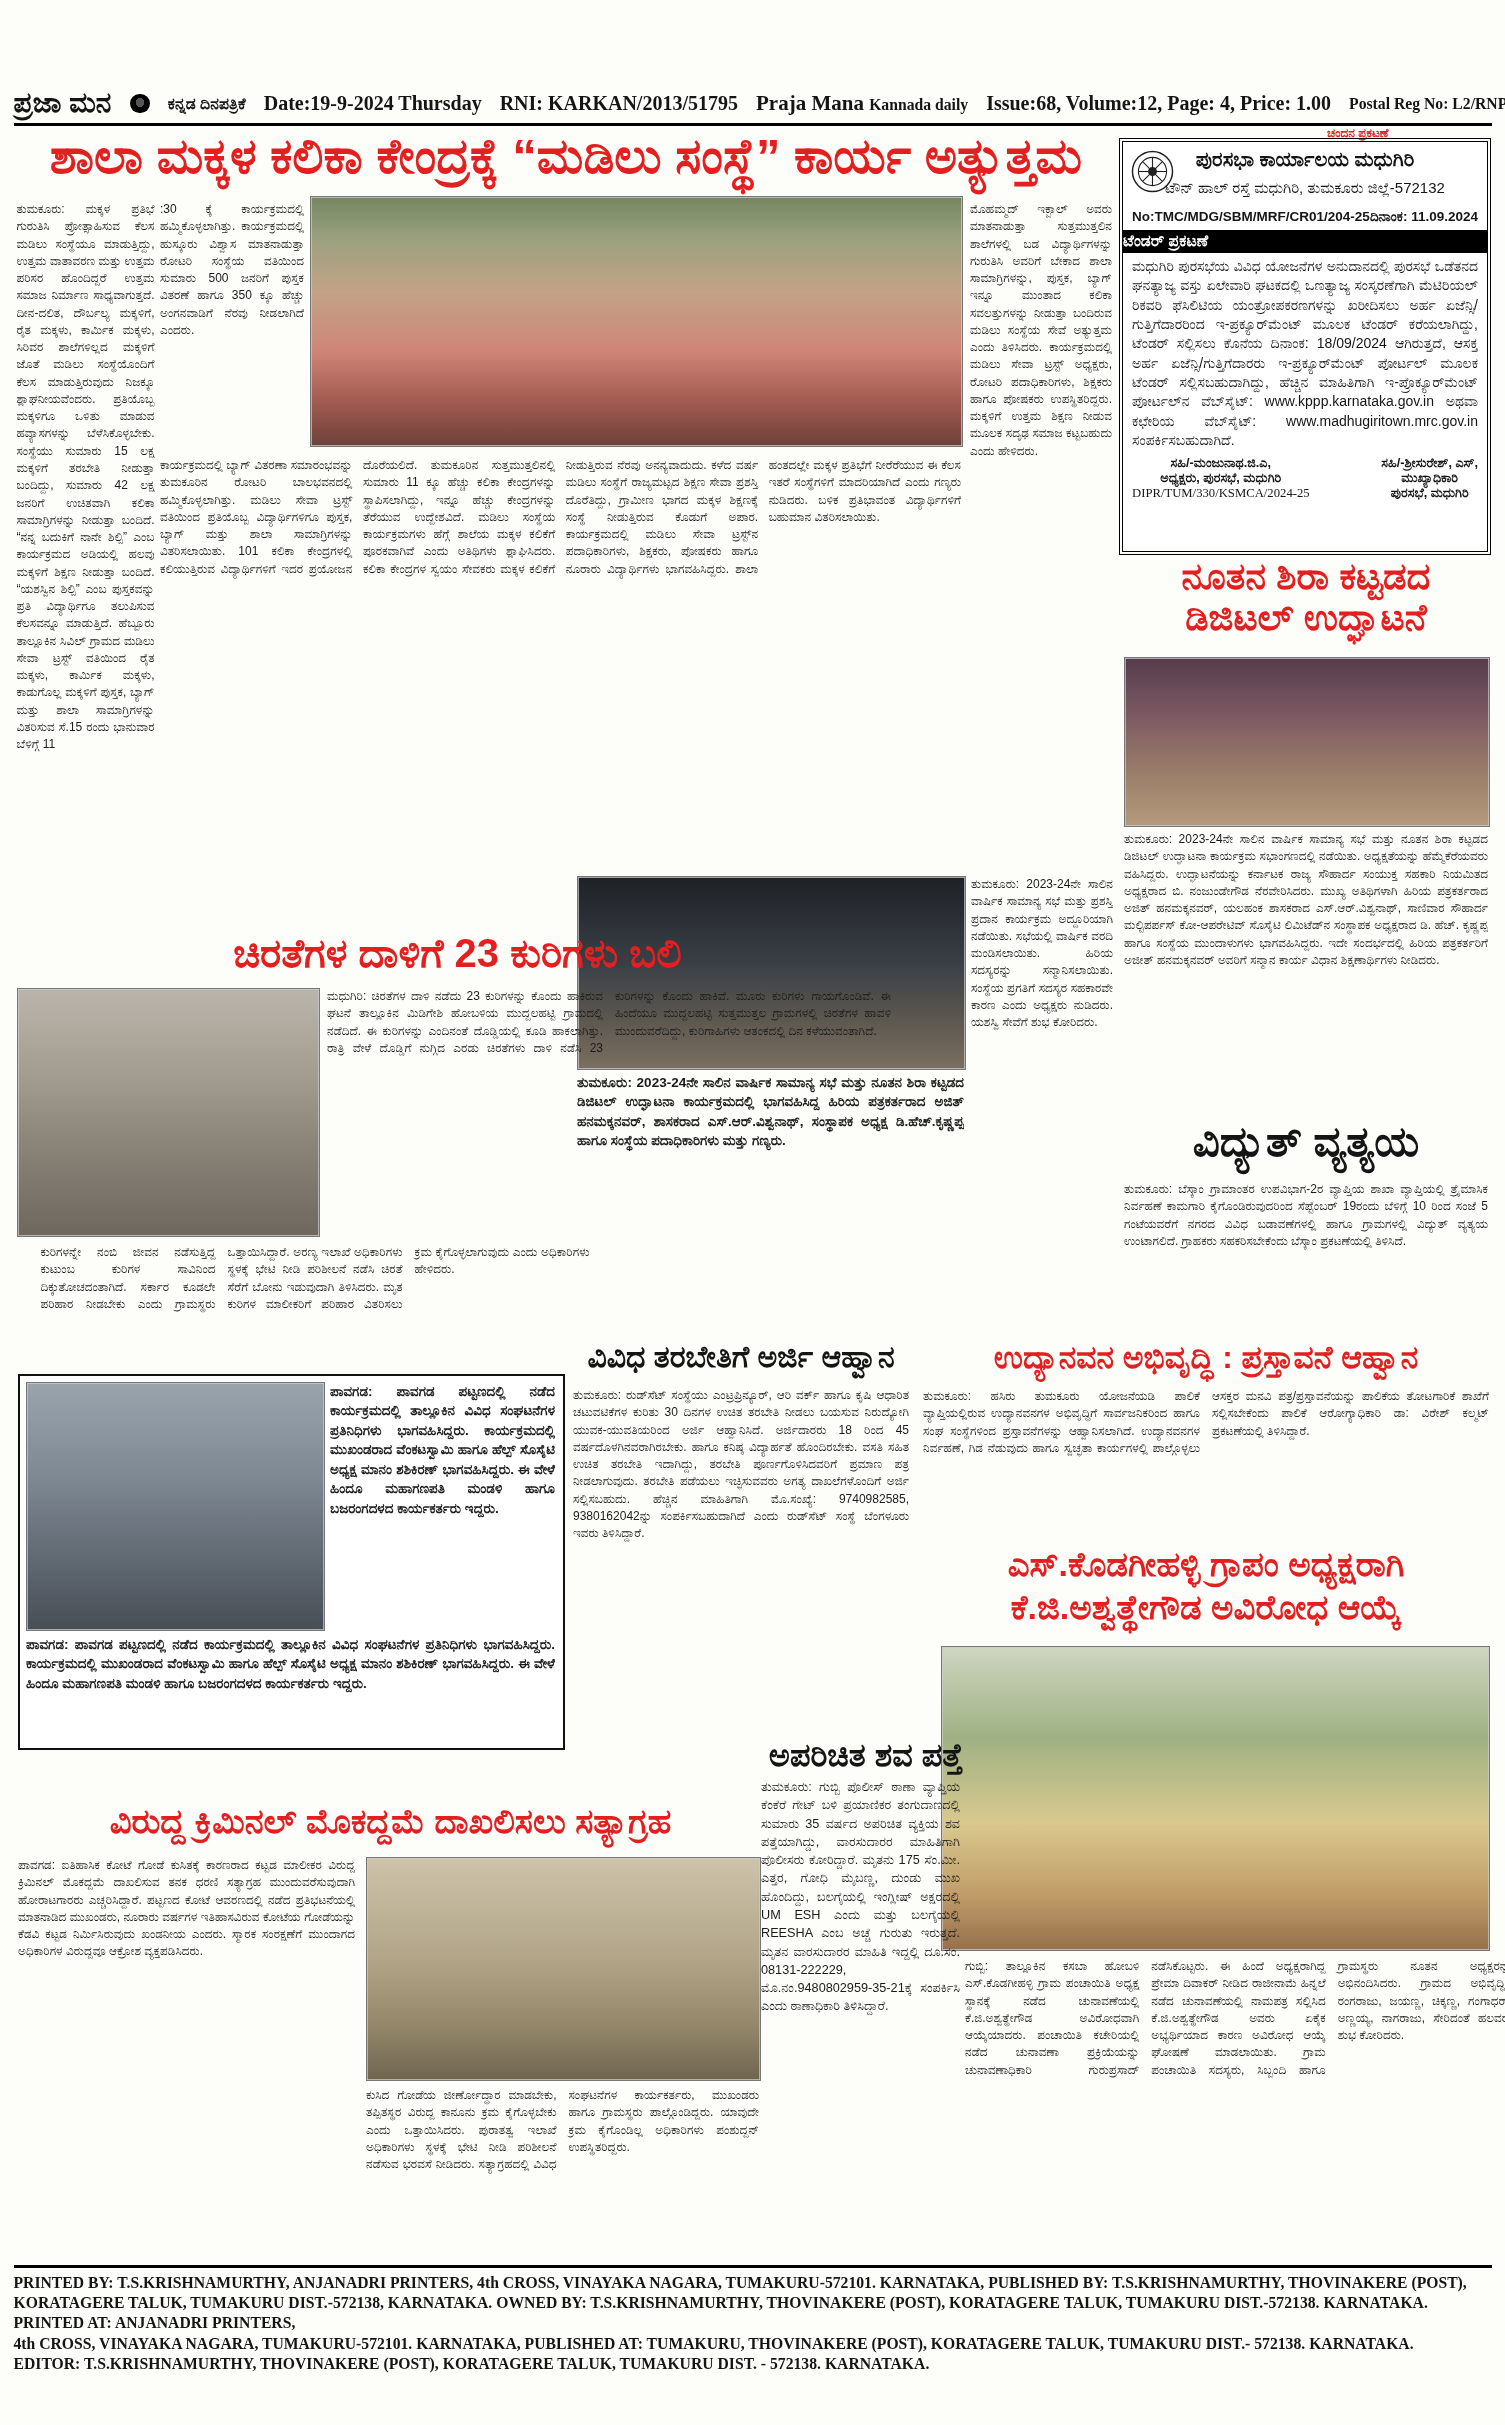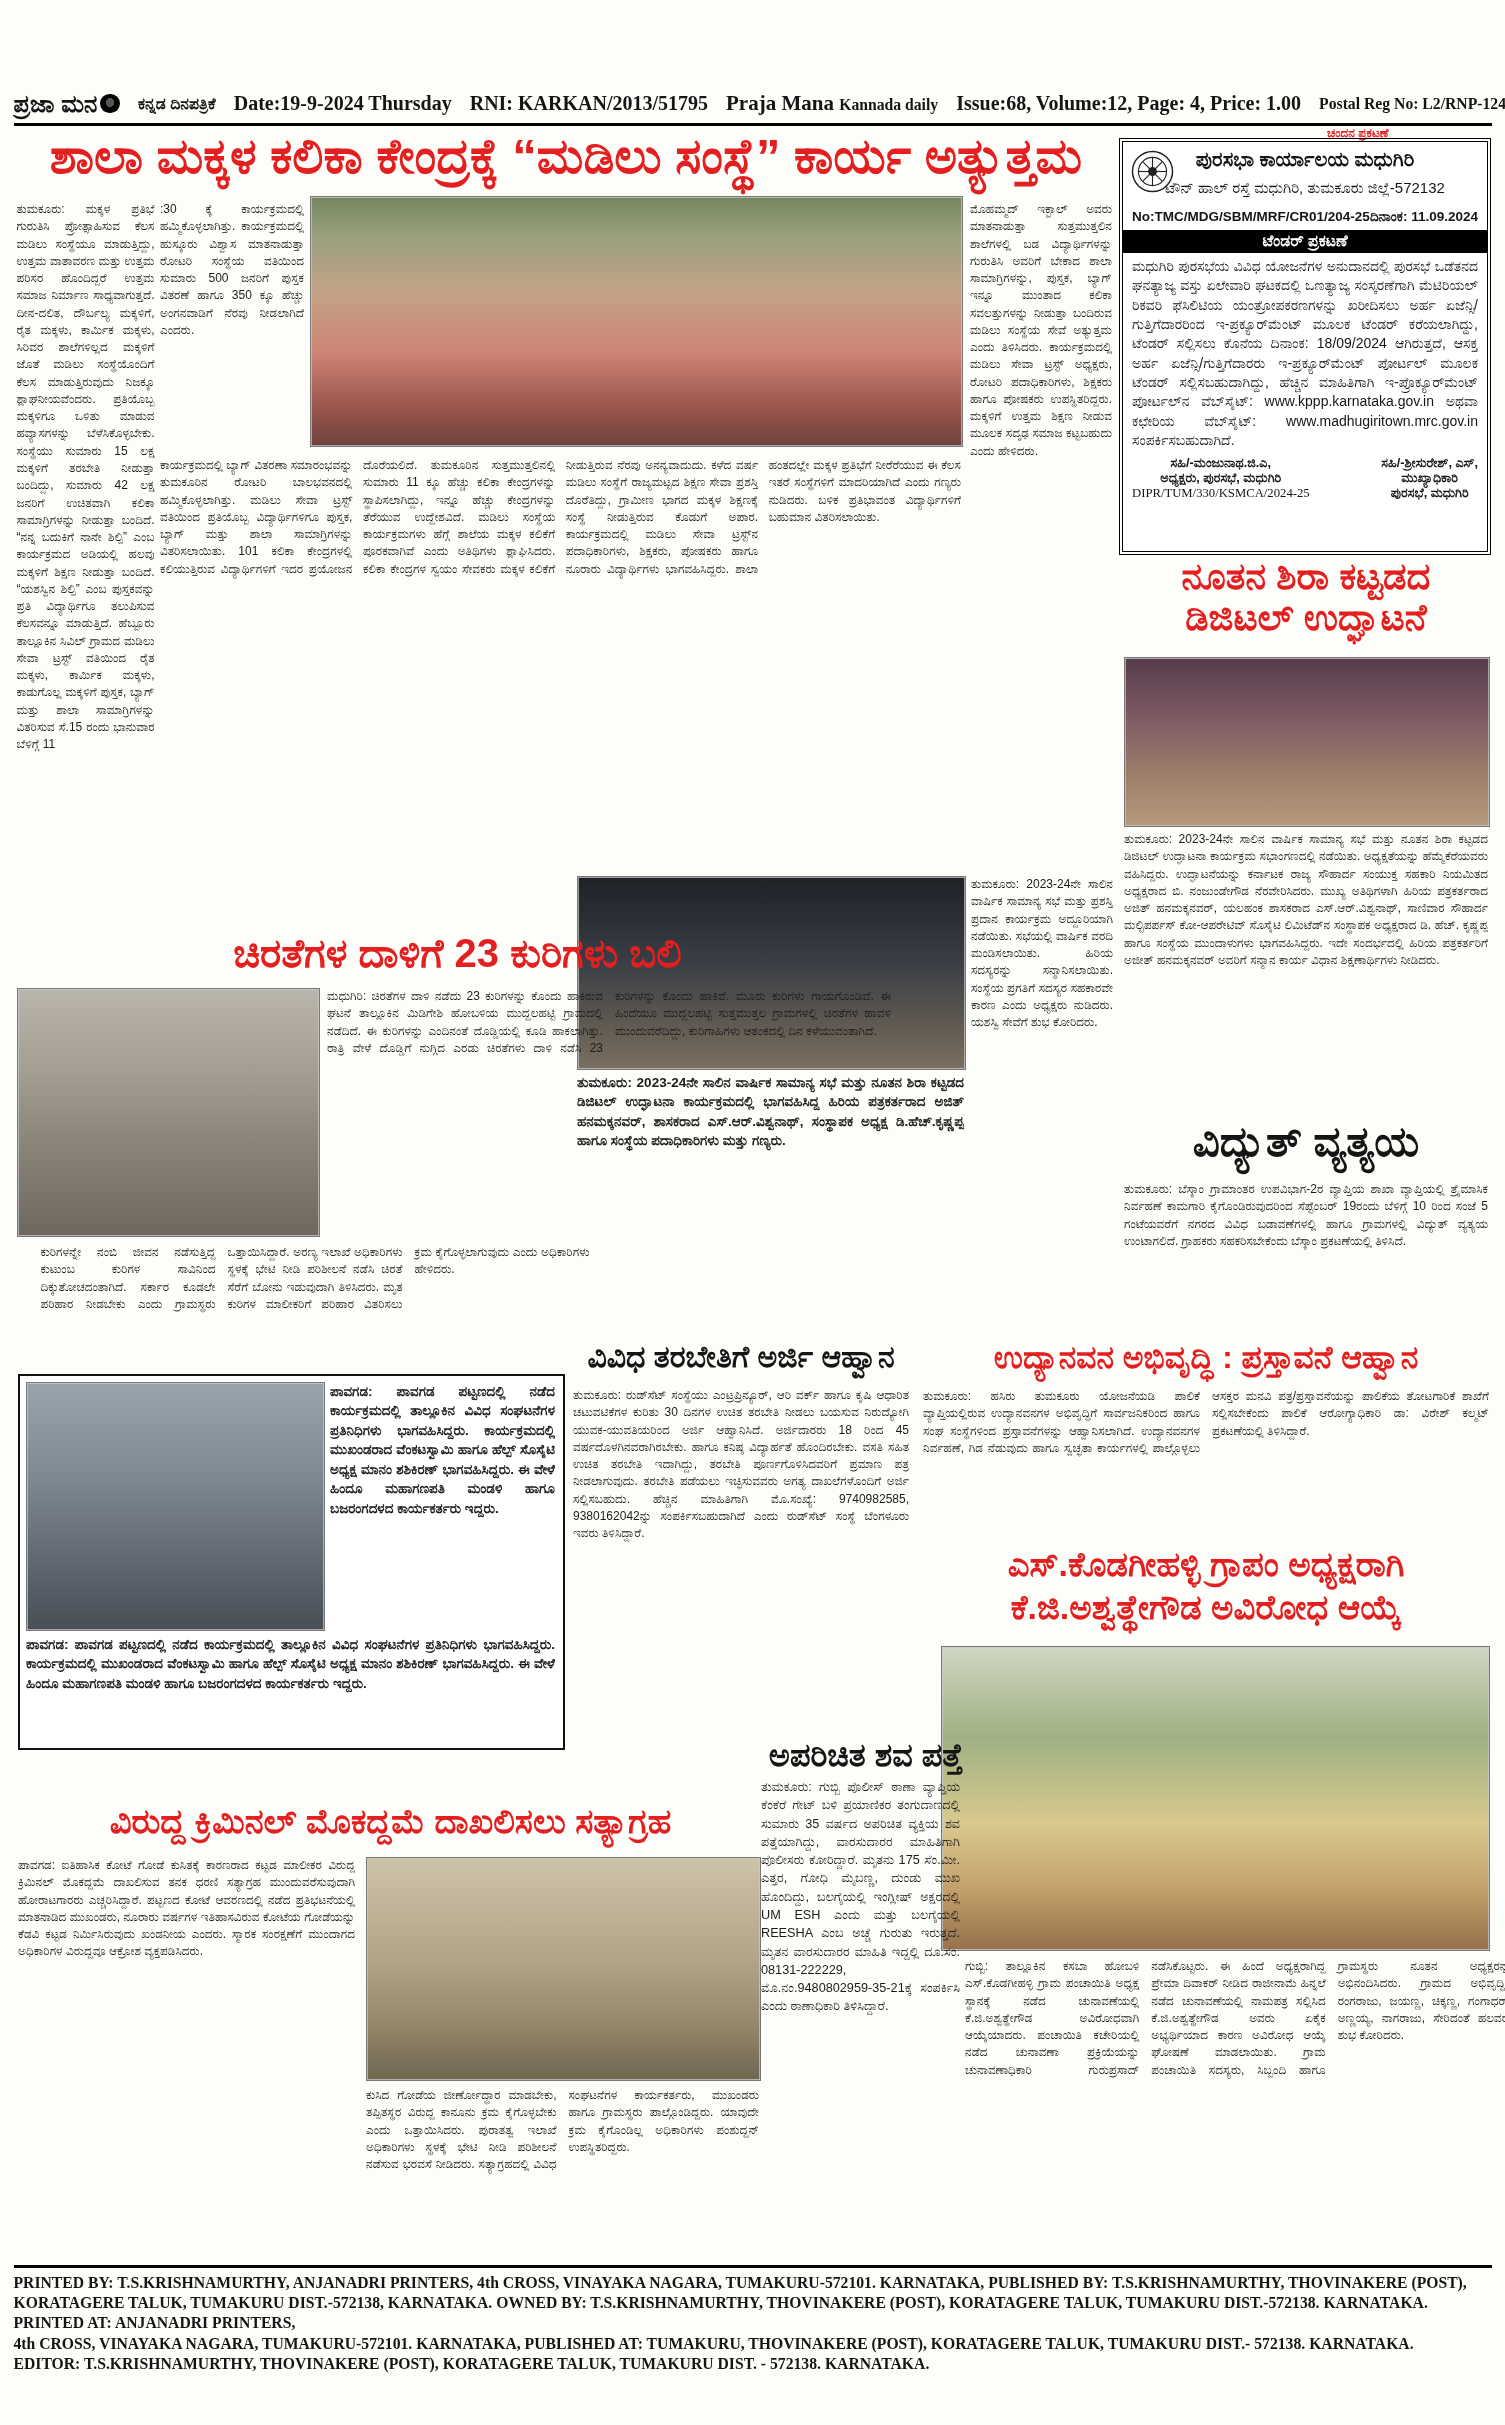--- a/index.html
+++ b/index.html
@@ -12,33 +12,33 @@
   .red{color:#e31f1f;}
   .center{text-align:center;}
   .cols2{column-count:2;column-gap:12px;}
   .cols3{column-count:3;column-gap:12px;margin-left:24px;}
   .cols4{column-count:4;column-gap:10.5px;}
   .photo{border:0.7px solid #777;box-shadow:0 0 0 0.7px #ccc inset;}
   .headline{font-weight:bold;line-height:1.12;letter-spacing:0;}
   
   #header-bar{left:13.5px;top:84px;width:1478px;height:39px;border-bottom:3.7px solid #000;
               display:flex;align-items:center;gap:18px;white-space:nowrap;}
-  .mast-kn{font-size:24px;font-weight:bold;display:flex;align-items:center;gap:3px;}
+  .mast-kn{font-size:28px;font-weight:bold;display:flex;align-items:center;gap:19px;}
   .mast-sub{font-size:15.7px;font-weight:bold;}
   .hdr-serif{font-size:20px;font-weight:bold;font-family:"Liberation Serif","DejaVu Serif",serif;}
   .hdr-en{font-size:21px;font-weight:bold;font-family:"Liberation Serif","DejaVu Serif",serif;}
   .hdr-en small{font-size:15.7px;}
   .emblem-dot{width:19.5px;height:19.5px;border-radius:50%;background:radial-gradient(circle at 50% 45%,#555 0 30%,#000 31% 100%);display:inline-block;}
   
   #tender-box{left:1122px;top:141px;width:366px;height:411px;border:1.5px solid #000;outline:1.5px solid #000;outline-offset:2.2px;
               background:#fff;padding:6px 9px;box-sizing:border-box;}
   #tender-box .t-title{font-size:20px;font-weight:bold;text-align:center;}
   #tender-box .t-addr{font-size:15px;text-align:center;margin-top:8px;}
   #tender-box .t-ref{display:flex;justify-content:space-between;font-size:13.5px;font-weight:bold;margin-top:12px;}
-  #tender-box .t-bar{background:#000;color:#fff;text-align:center;font-size:15.7px;font-weight:bold;
+  #tender-box .t-bar{background:#000;color:#fff;text-align:left;font-size:15.7px;font-weight:bold;
                      padding:2.2px 0;margin:5.2px -9px 4.5px -9px;}
   #tender-box .t-body{font-size:14px;line-height:1.38;text-align:justify;}
   #tender-box .t-signs{display:flex;justify-content:space-between;margin-top:6px;font-size:12.7px;font-weight:bold;text-align:center;}
   
   #footer{left:13.5px;top:2265px;width:1478px;border-top:3.7px solid #000;padding-top:4.5px;
           font-family:"Liberation Serif","DejaVu Serif",serif;font-size:15.7px;font-weight:bold;line-height:1.3;}
 </style>
 </head>
 <body>
 

